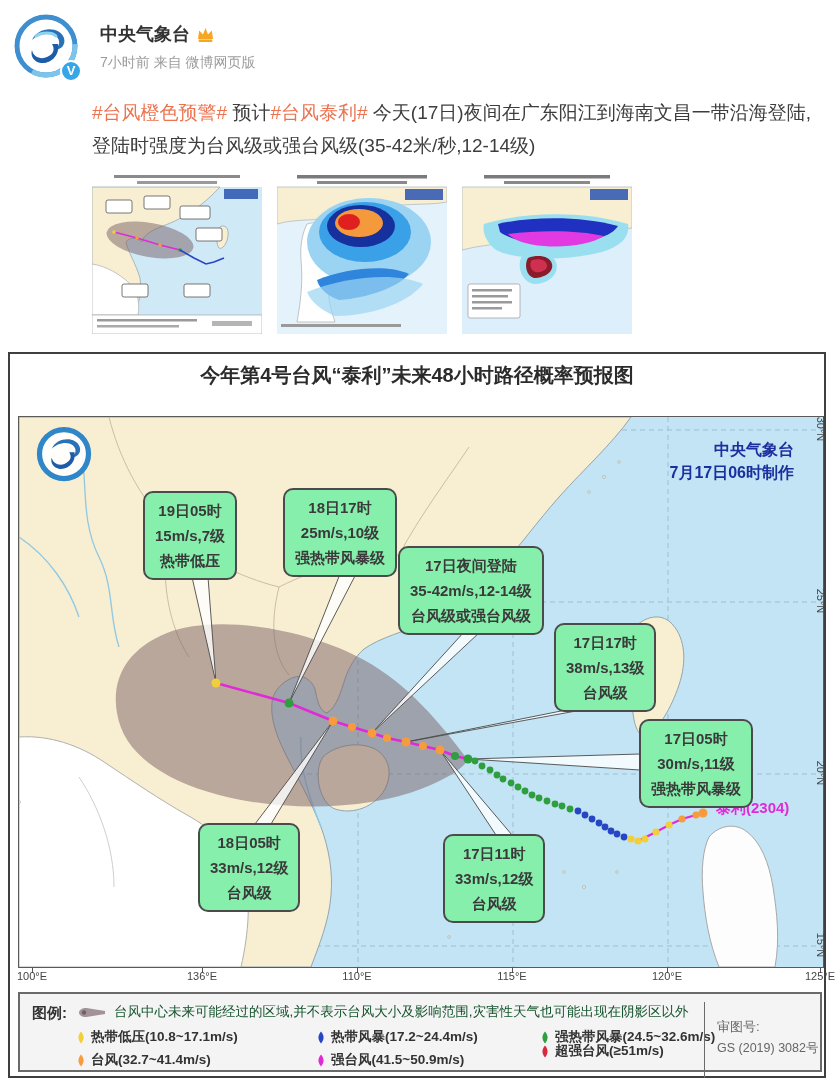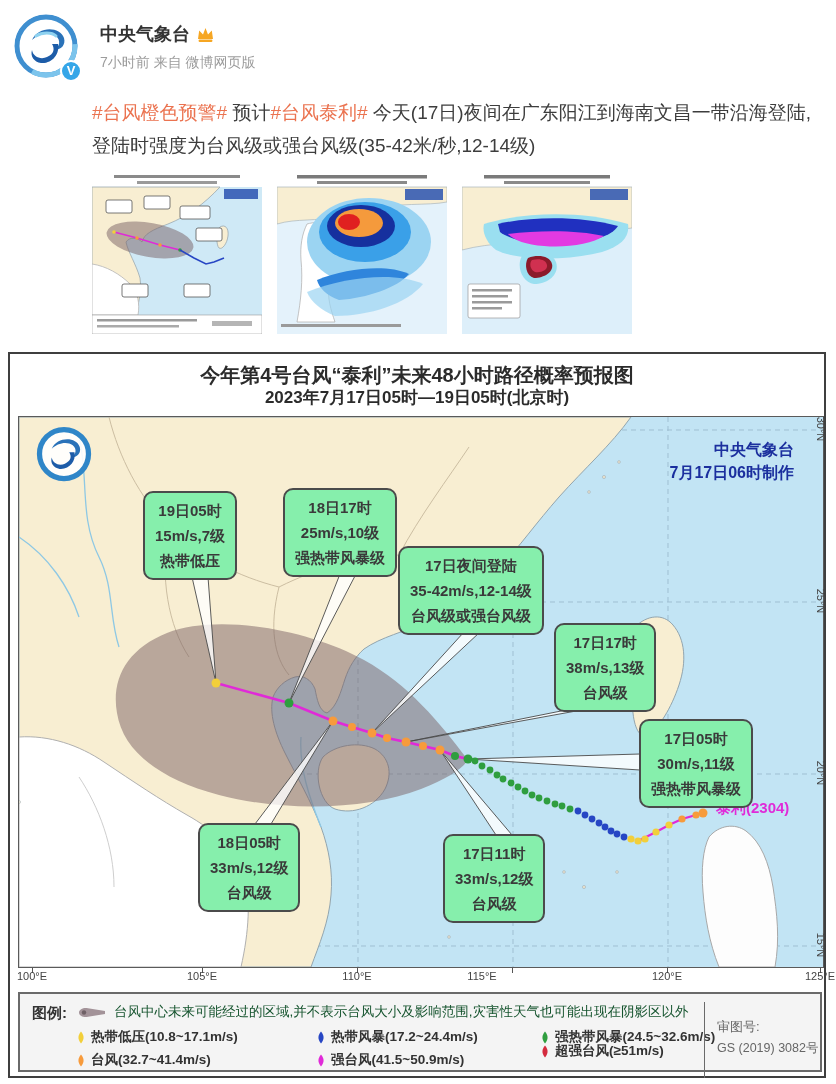--- a/index.html
+++ b/index.html
@@ -163,21 +163,20 @@
     <rect x="6" y="112" width="52" height="34" rx="2" fill="#fff" stroke="#999" stroke-width="0.7"></rect>
     <rect x="10" y="117" width="40" height="2.5" fill="#9a9a9a"></rect>
     <rect x="10" y="123" width="36" height="2.5" fill="#9a9a9a"></rect>
     <rect x="10" y="129" width="40" height="2.5" fill="#9a9a9a"></rect>
     <rect x="10" y="135" width="30" height="2.5" fill="#9a9a9a"></rect>
   </svg>
 </div>
 
 <div class="abs panel">
   <div class="abs map-title1">今年第4号台风“泰利”未来48小时路径概率预报图</div>
-  <div class="abs map-title2">2023年7月17日05时—19日05时(北京时)</div>
 
   <div class="abs map-frame">
     <svg width="804" height="550" viewBox="0 0 804 550">
 
       <rect width="804" height="550" fill="#c2e4f4"></rect>
 
       <g stroke="#9fbfd2" stroke-width="1" stroke-dasharray="5 4">
         <line x1="184" y1="0" x2="184" y2="550"></line>
           <line x1="339" y1="0" x2="339" y2="550"></line>
         <line x1="494" y1="0" x2="494" y2="550"></line>
@@ -355,23 +354,23 @@
     <div>台风级</div>
   </div>
 
   <div class="abs tickmark" style="left:22px"></div>
   <div class="abs tickmark" style="left:192px"></div>
   <div class="abs tickmark" style="left:347px"></div>
   <div class="abs tickmark" style="left:502px"></div>
   <div class="abs tickmark" style="left:657px"></div>
   <div class="abs tickmark" style="left:810px"></div>
   <div class="abs xtick" style="left:22px">100°E</div>
-  <div class="abs xtick" style="left:192px">105°E</div>
+  <div class="abs xtick" style="left:192px">136°E</div>
   <div class="abs xtick" style="left:347px">110°E</div>
-  <div class="abs xtick" style="left:472px">115°E</div>
+  <div class="abs xtick" style="left:502px">115°E</div>
   <div class="abs xtick" style="left:657px">120°E</div>
   <div class="abs xtick" style="left:810px">125°E</div>
   <div class="abs ytick" style="left:793px;top:68px">30°N</div>
   <div class="abs ytick" style="left:793px;top:240px">25°N</div>
   <div class="abs ytick" style="left:793px;top:412px">20°N</div>
   <div class="abs ytick" style="left:793px;top:584px">15°N</div>
 
   <div class="abs legend">
     <div class="abs lg-title">图例:</div>
     <div class="abs lg-note-row">

